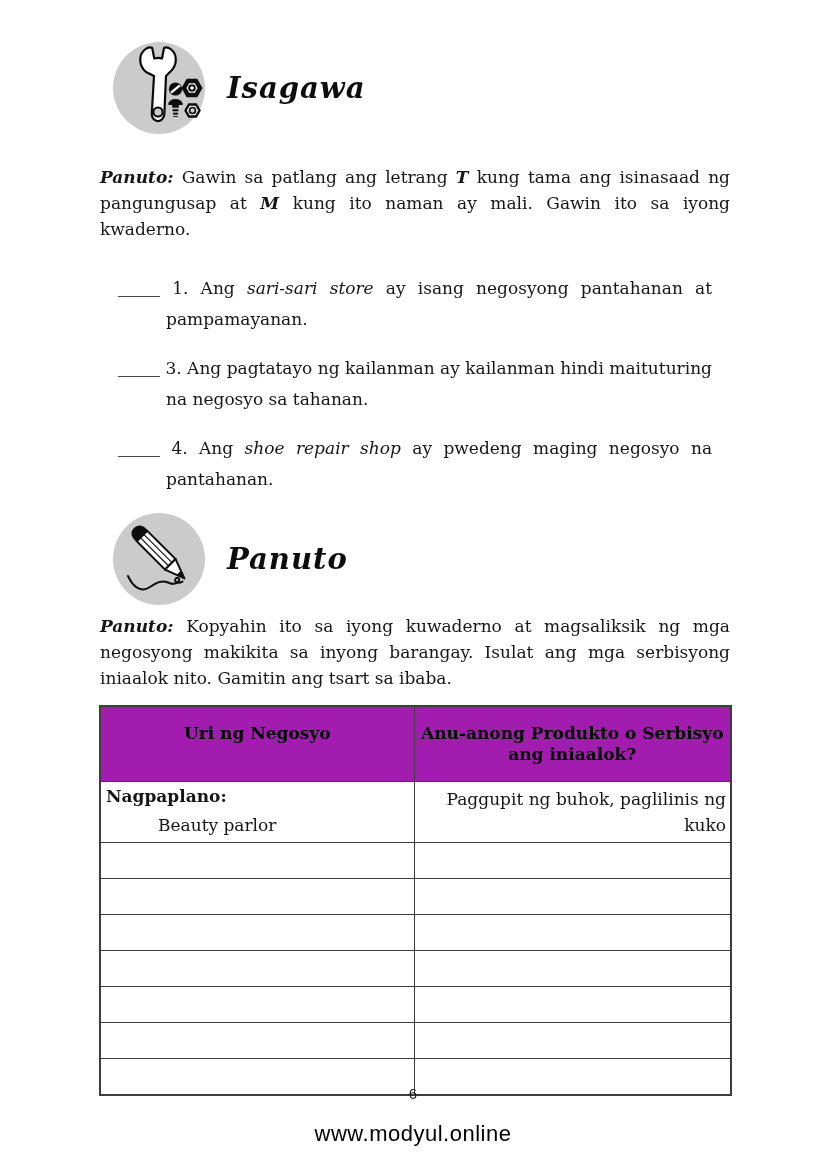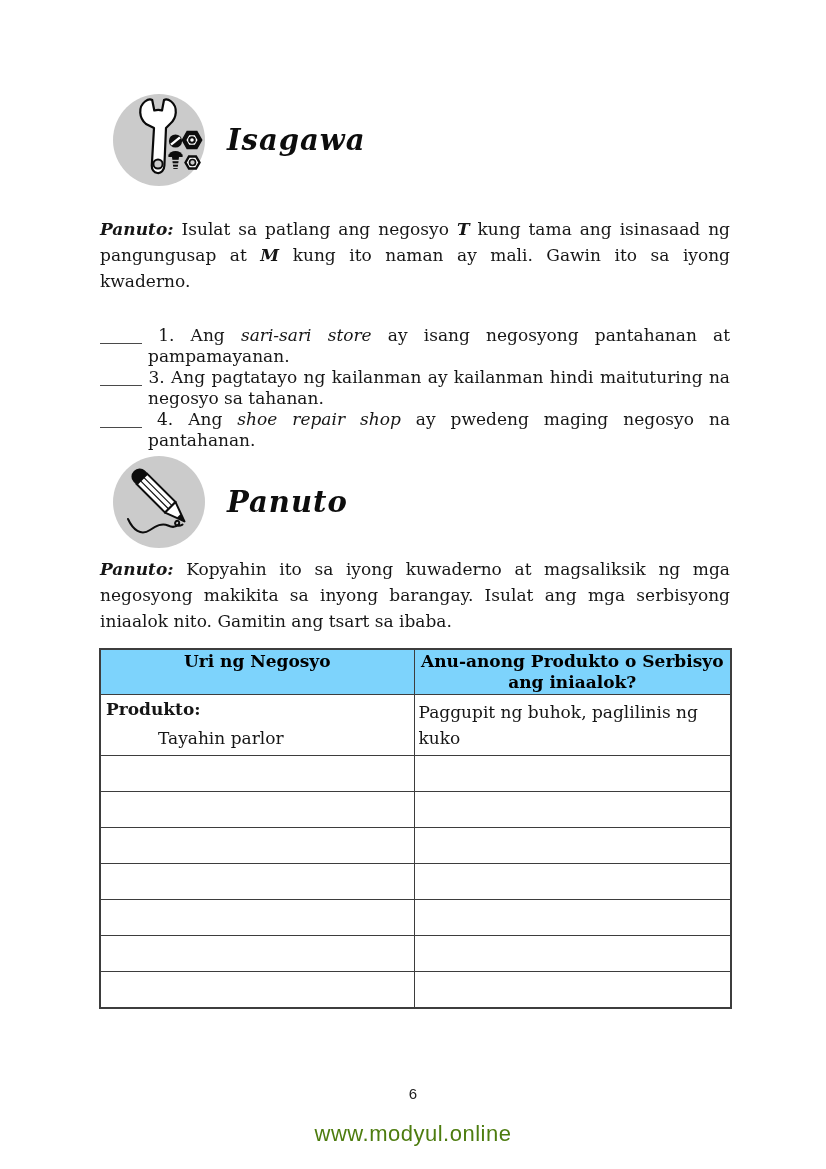--- a/index.html
+++ b/index.html
@@ -18,21 +18,21 @@
   }
   .content { margin-left: 100px; width: 630px; }
 
   
   .section-header {
     display: flex;
     align-items: center;
     gap: 22px;
     padding-left: 13px;
   }
-  .section-header.first { padding-top: 94px; }
+  .section-header.first { padding-top: 42px; }
   .section-header.second { margin-top: 5px; }
   .icon-circle { width: 92px; height: 92px; flex: 0 0 92px; }
   .section-title {
     margin: 0;
     font-family: "DejaVu Serif", serif;
     font-size: 29px;
     font-weight: bold;
     font-style: italic;
     letter-spacing: 1px;
     color: #0d0d0d;
@@ -43,22 +43,22 @@
   .panuto.p1 { margin-top: 30px; }
   .panuto.p2 { margin-top: 8px; }
   .bold { font-weight: bold; font-style: italic; }
 
   
   .items { margin-top: 31px; }
   .item {
     padding-left: 48px;
     text-indent: -48px;
     text-align: justify;
-    line-height: 21px;
-    margin: 0;
+    line-height: 31px;
+    margin: 18px;
   }
   .blank {
     display: inline-block;
     width: 42px;
     height: 13px;
     border-bottom: 1.4px solid #4a4a4a;
     vertical-align: -3px;
   }
   .item em { font-style: italic; }
 
@@ -68,40 +68,40 @@
     table-layout: fixed;
     width: 633px;
     margin-top: 14px;
     margin-left: -1px;
     border: 2px solid #3d3d3d;
   }
   table.biz-table th, table.biz-table td {
     border: 1px solid #3d3d3d;
   }
   table.biz-table th {
-    background: #7dd3fc;
+    background: #a21caf;
     font-weight: bold;
     text-align: center;
     vertical-align: top;
-    padding: 1px 6px;
+    padding: 16px 6px;
     line-height: 21px;
     height: 44px;
     color: #000;
   }
   td.example-cell {
     vertical-align: top;
     padding: 3px 5px 5px 5px;
     height: 57px;
     line-height: 23px;
   }
   .ex-label { font-weight: bold; }
   .ex-business { padding-left: 52px; margin-top: 6px; }
   td.services-cell {
     vertical-align: middle;
-    text-align: left;
+    text-align: right;
     padding: 2px 4px;
   }
   tr.empty-row td { height: 36px; }
 
   
   .page-number {
     position: absolute;
     left: 0; right: 0;
     top: 1081px;
     text-align: center;
@@ -110,21 +110,21 @@
     color: #1c1c1c;
   }
   .watermark {
     position: absolute;
     left: 0; right: 0;
     top: 1121px;
     text-align: center;
     font-family: "Liberation Sans", sans-serif;
     font-size: 22px;
     letter-spacing: 0.5px;
-    color: #4d7c0f;
+    color: #000000;
   }
 </style>
 </head>
 <body>
 
 <div class="page">
   <div class="content">
 
     <div class="section-header first">
       <span class="icon-circle">
@@ -148,21 +148,21 @@
           <line x1="58.6" y1="73.4" x2="65.8" y2="73.4" stroke="#cbcbcb" stroke-width="1.4"></line>
 
           <polygon points="72.5,68.5 76,62.5 83,62.5 86.5,68.5 83,74.5 76,74.5" fill="#ffffff" stroke="#0d0d0d" stroke-width="2.4"></polygon>
           <circle cx="79.5" cy="68.5" r="3" fill="#cbcbcb" stroke="#0d0d0d" stroke-width="1.7"></circle>
         </svg>
       </span>
       <h1 class="section-title">Isagawa</h1>
     </div>
 
     <p class="panuto p1"><span class="bold">Panuto:</span>
-      <span>Isulat sa patlang ang negosyo</span>
+      <span>Gawin sa patlang ang letrang</span>
       <span class="bold">T</span>
       <span>kung tama ang isinasaad ng pangungusap at</span>
       <span class="bold">M</span>
       <span>kung ito naman ay mali. Gawin ito sa iyong kwaderno.</span></p>
 
     <div class="items">
       <p class="item"><span class="blank"></span>
         <span>1.</span>
         <span>Ang</span>
         <em>sari-sari store</em>
@@ -201,22 +201,22 @@
     <table class="biz-table">
       <thead>
         <tr>
           <th style="width:314px">Uri ng Negosyo</th>
           <th>Anu-anong Produkto o Serbisyo ang iniaalok?</th>
         </tr>
       </thead>
       <tbody>
         <tr>
           <td class="example-cell">
-            <div class="ex-label">Produkto:</div>
-            <div class="ex-business">Tayahin parlor</div>
+            <div class="ex-label">Nagpaplano:</div>
+            <div class="ex-business">Beauty parlor</div>
           </td>
           <td class="services-cell">Paggupit ng buhok, paglilinis ng kuko</td>
         </tr>
       <tr class="empty-row">
             <td></td>
             <td></td>
           </tr>
           <tr class="empty-row">
             <td></td>
             <td></td>

